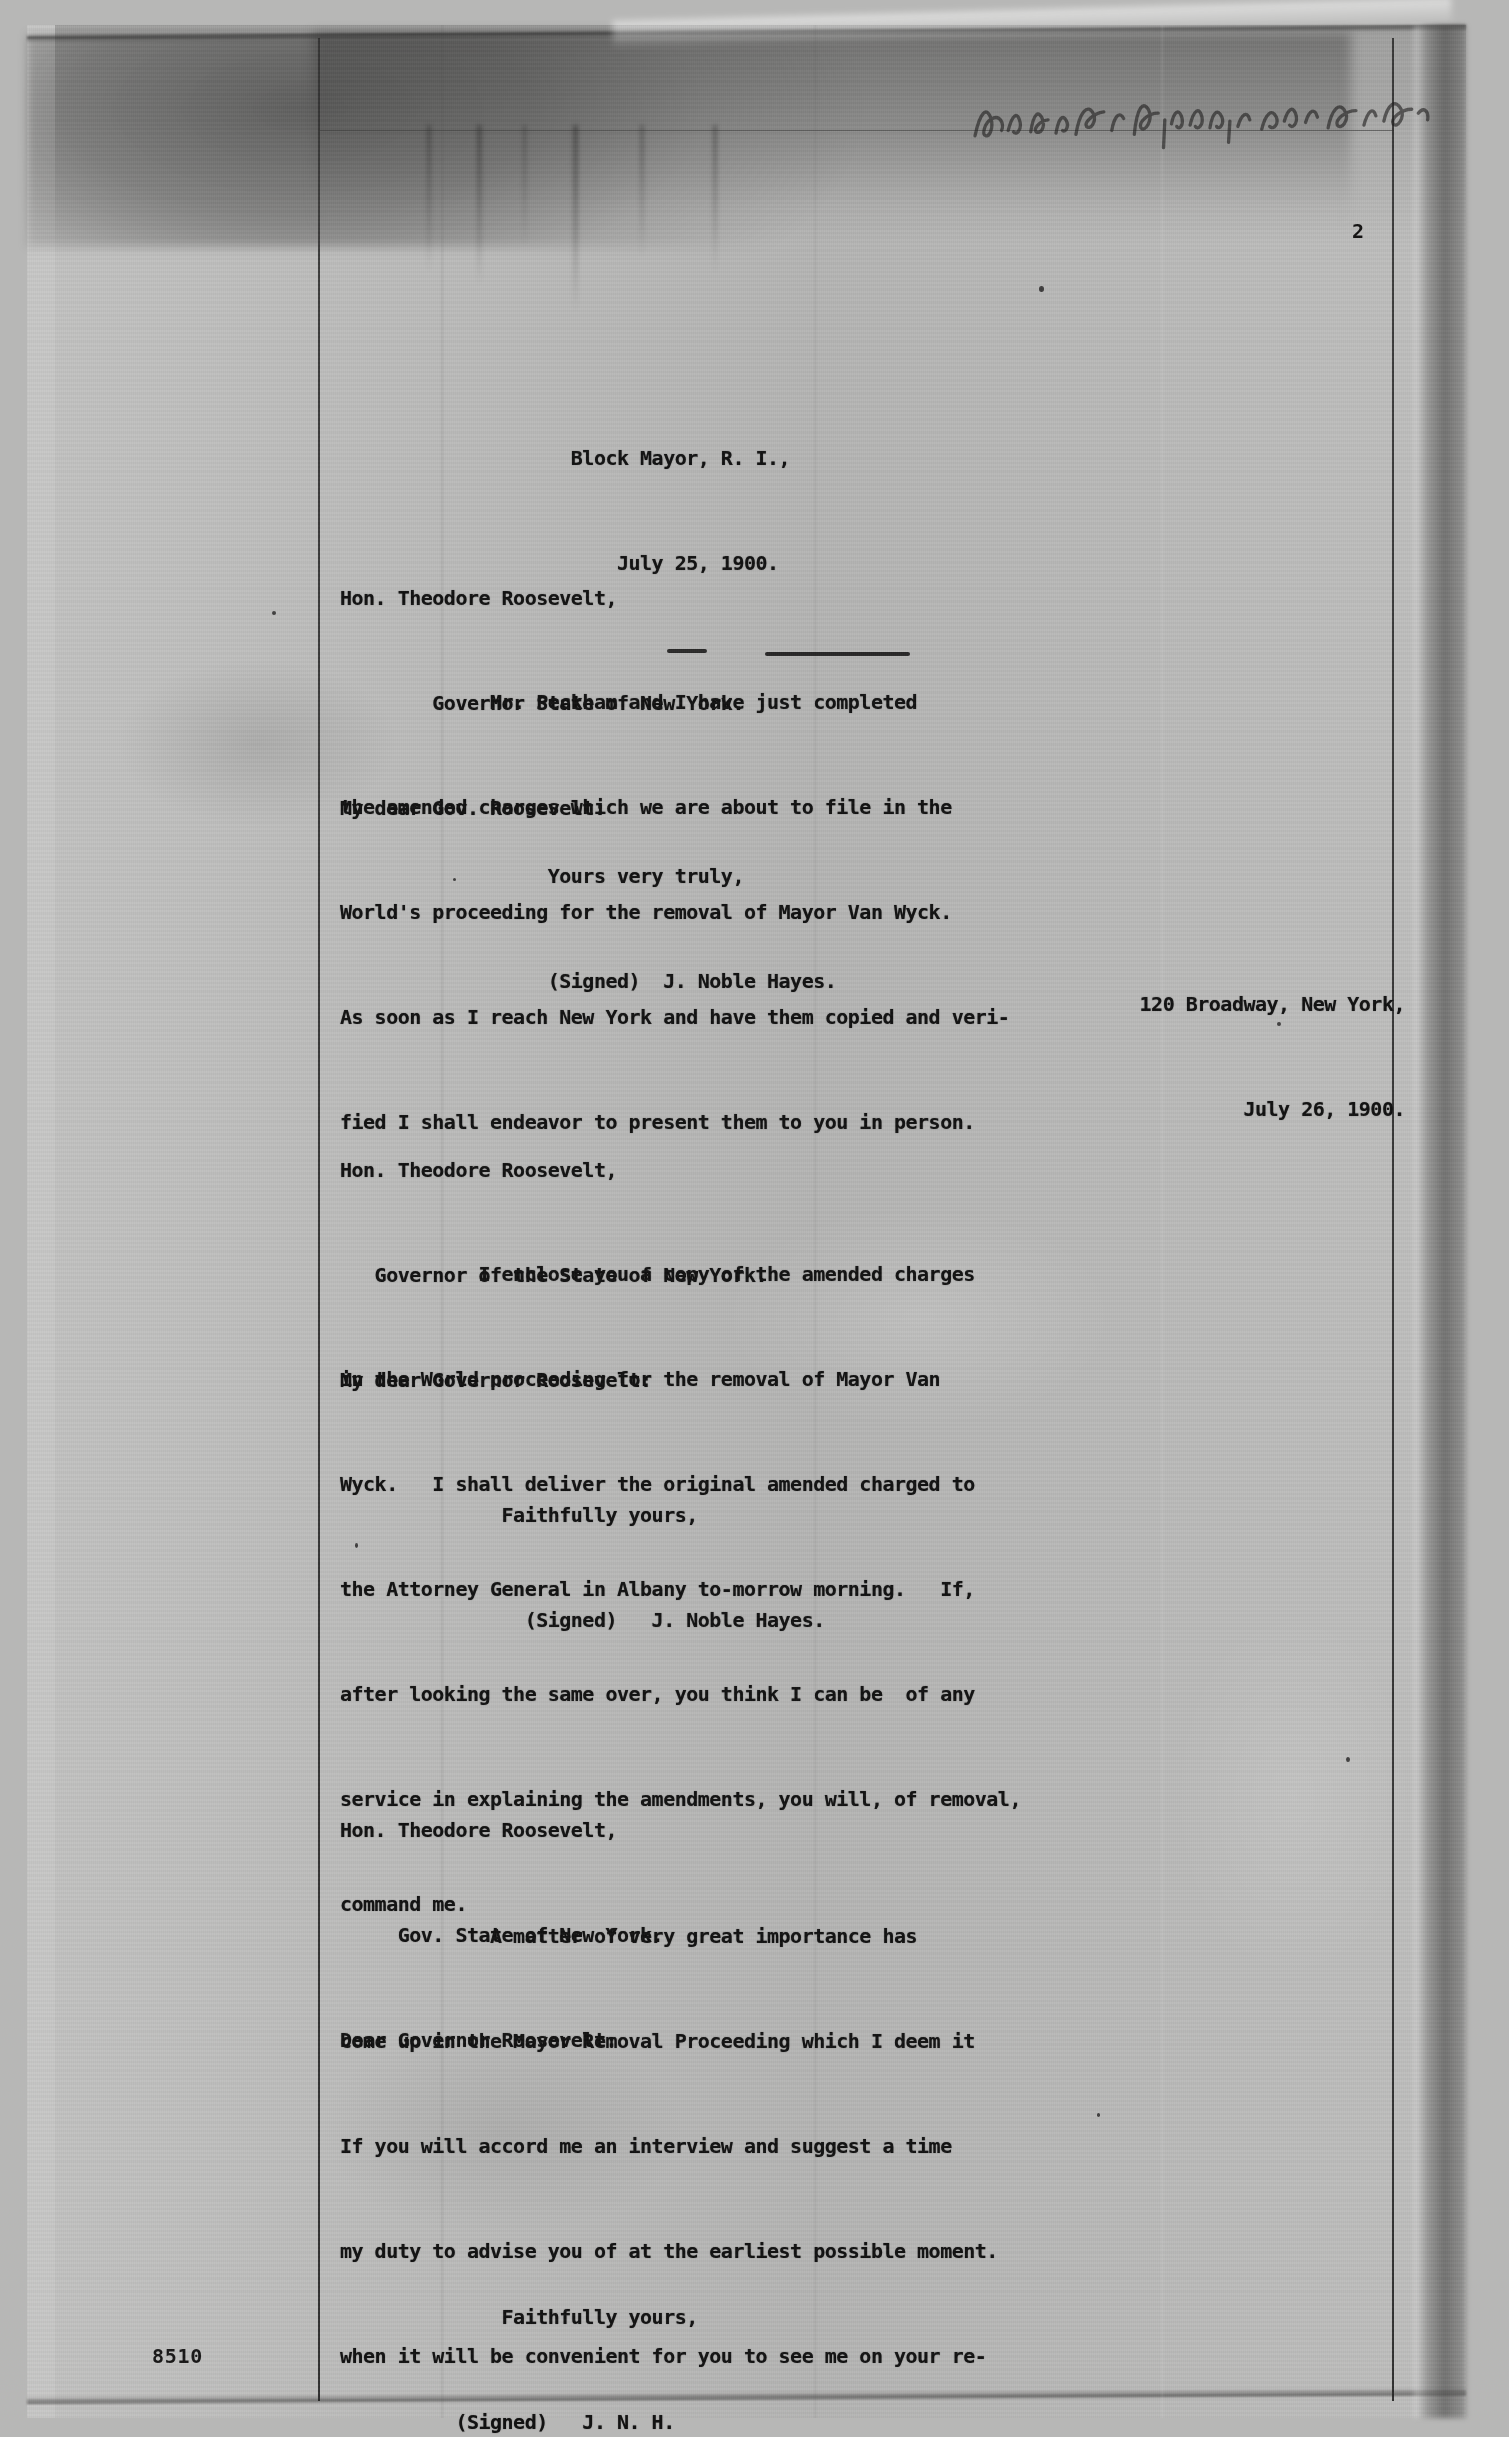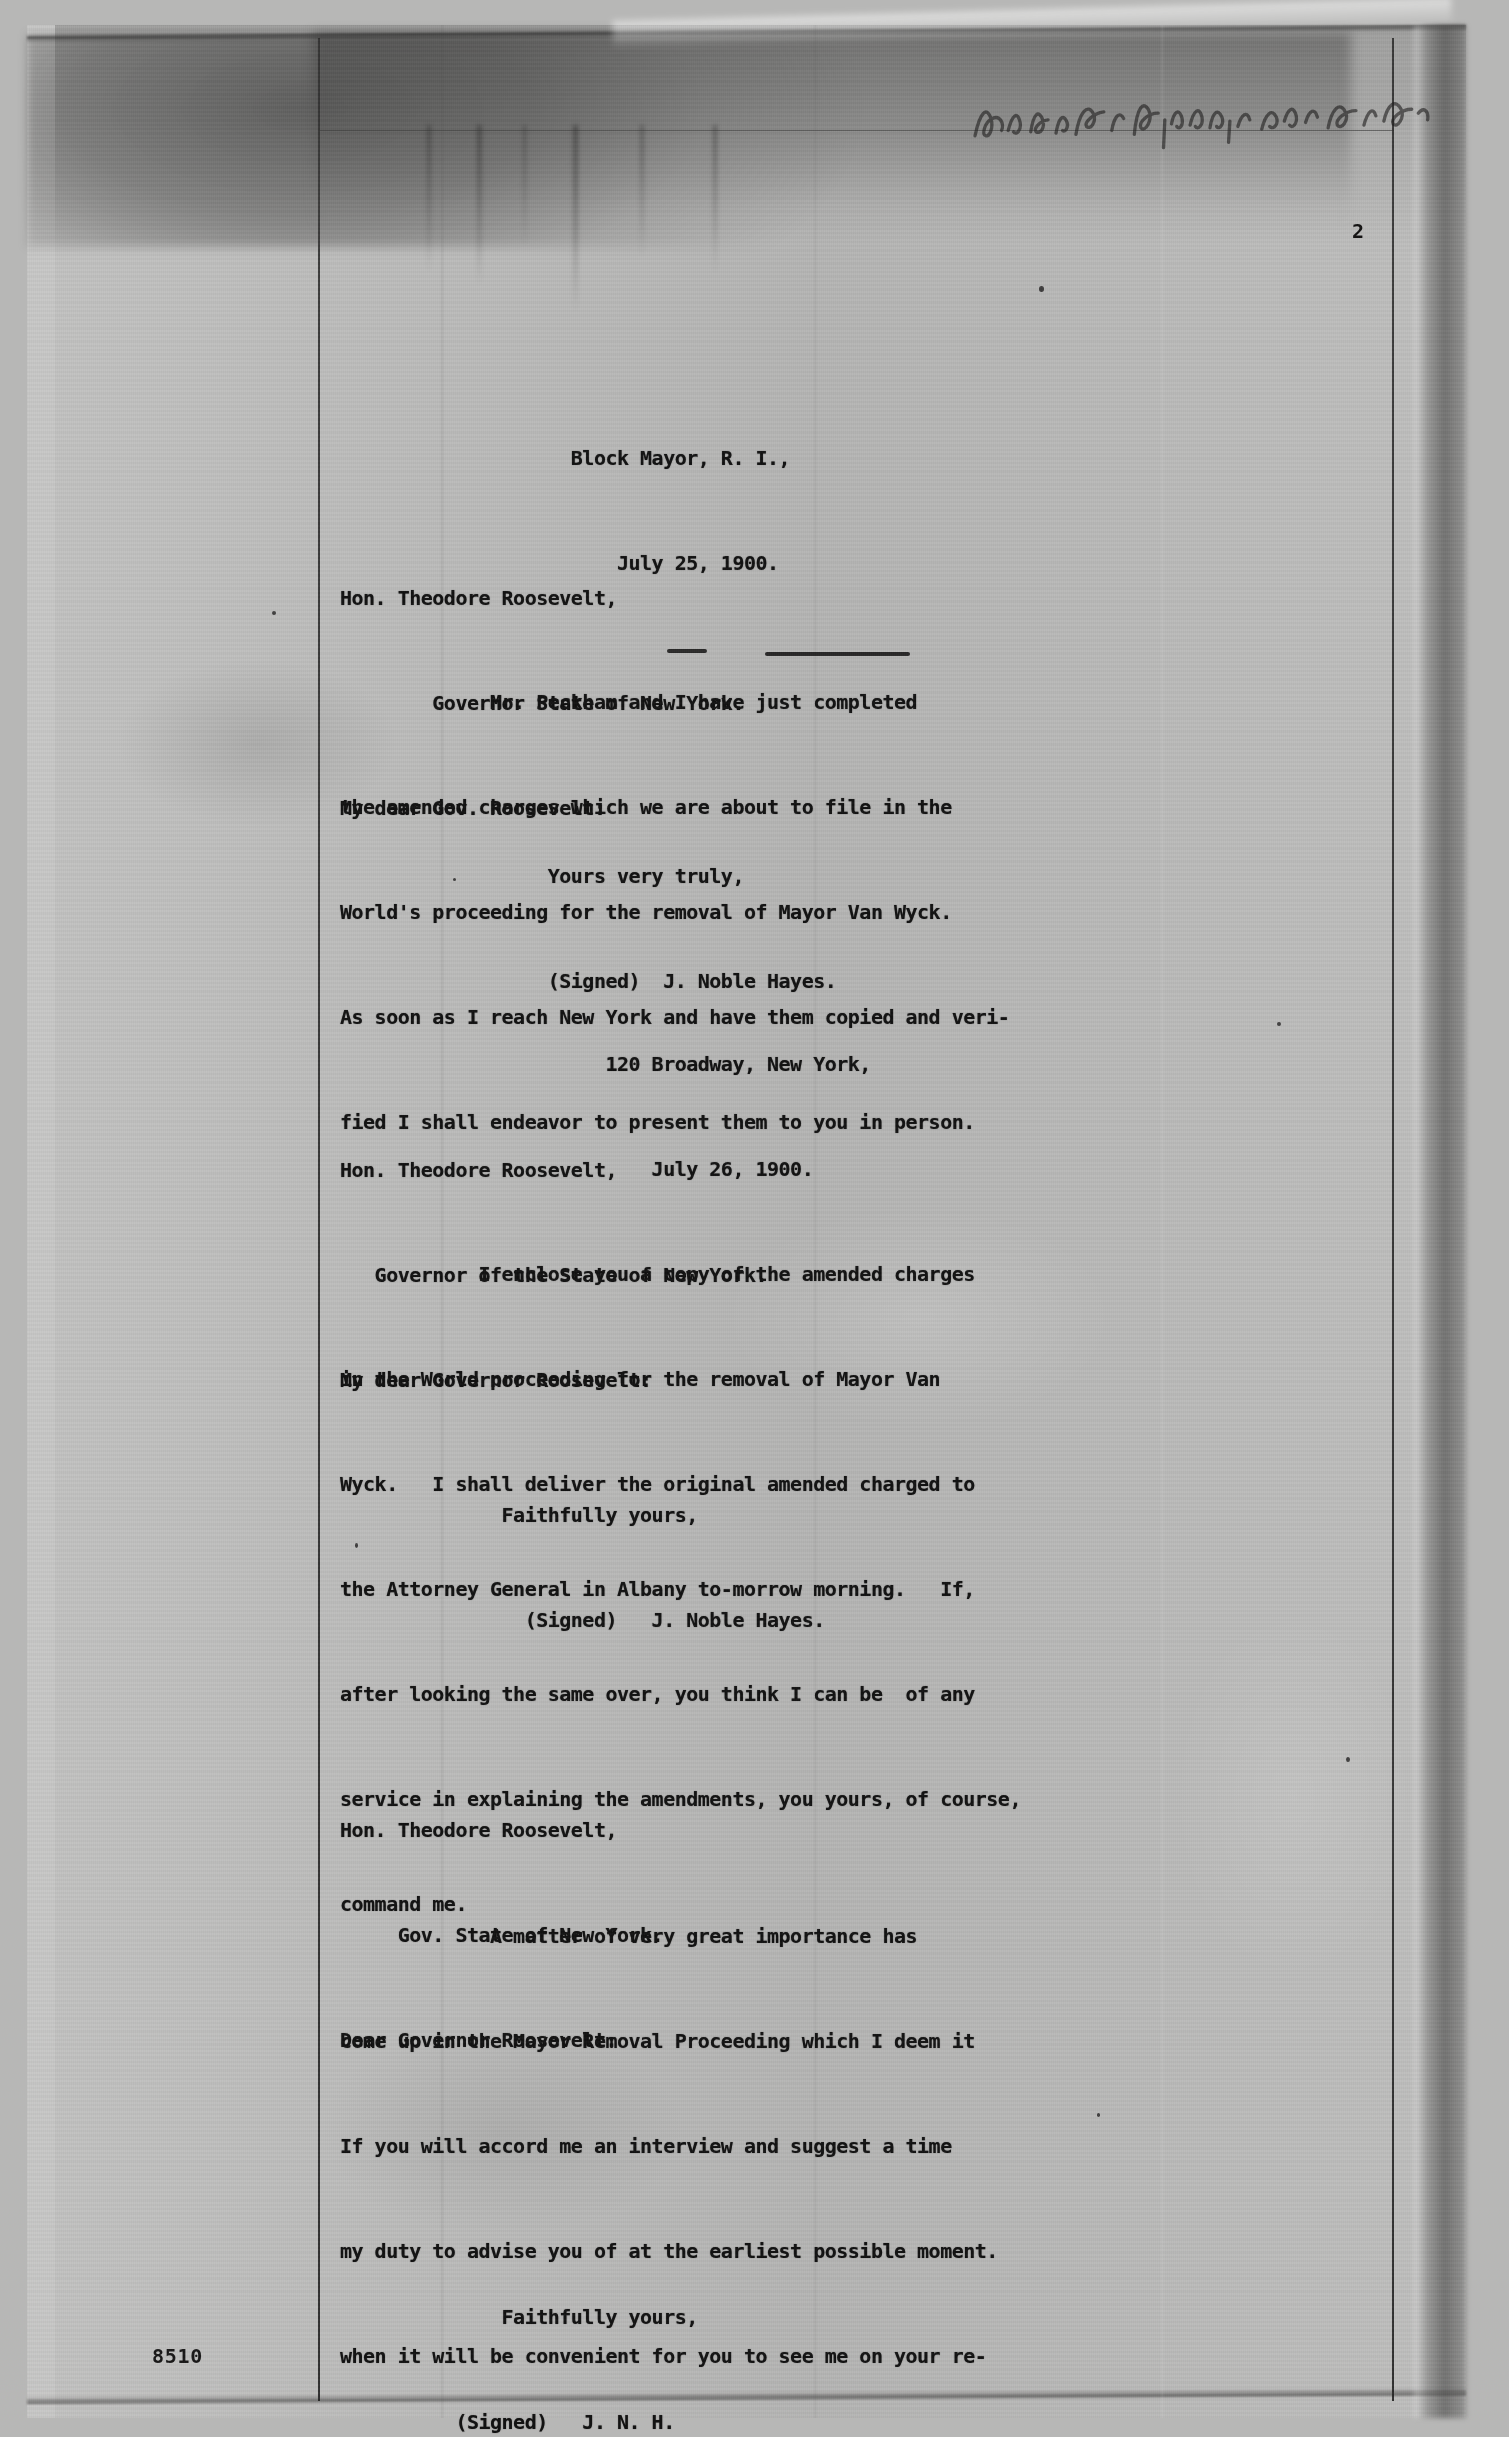--- a/index.html
+++ b/index.html
@@ -238,38 +238,38 @@
     </div>
 
     <div class="pen-underline" style="left:640px;top:624px;width:40px;"></div>
     <div class="pen-underline" style="left:738px;top:627px;width:145px;"></div>
 
     <div class="typed" style="top:764px;">
       <span class="ln">                  Yours very truly,</span>
       <span class="ln">                  (Signed)  J. Noble Hayes.</span>
     </div>
 
-    <div class="typed" style="top:952px;">
+    <div class="typed" style="top:892px;text-align:right;">
       <span class="ln">                       120 Broadway, New York,</span>
       <span class="ln">                           July 26, 1900.</span>
     </div>
 
     <div class="typed" style="top:1058px;">
       <span class="ln">Hon. Theodore Roosevelt,</span>
       <span class="ln">   Governor of the State of New York.</span>
       <span class="ln">My dear Governor Roosevelt:</span>
     </div>
 
     <div class="typed" style="top:1162px;">
       <span class="ln">            I enclose you a copy of the amended charges</span>
       <span class="ln">in the World proceeding for the removal of Mayor Van</span>
       <span class="ln">Wyck.   I shall deliver the original amended charged to</span>
       <span class="ln">the Attorney General in Albany to-morrow morning.   If,</span>
       <span class="ln">after looking the same over, you think I can be  of any</span>
-      <span class="ln">service in explaining the amendments, you yours, of course,</span>
+      <span class="ln">service in explaining the amendments, you will, of removal,</span>
       <span class="ln">command me.</span>
     </div>
 
     <div class="typed" style="top:1403px;">
       <span class="ln">              Faithfully yours,</span>
       <span class="ln">                (Signed)   J. Noble Hayes.</span>
     </div>
 
 
     <div class="typed" style="top:1718px;">

